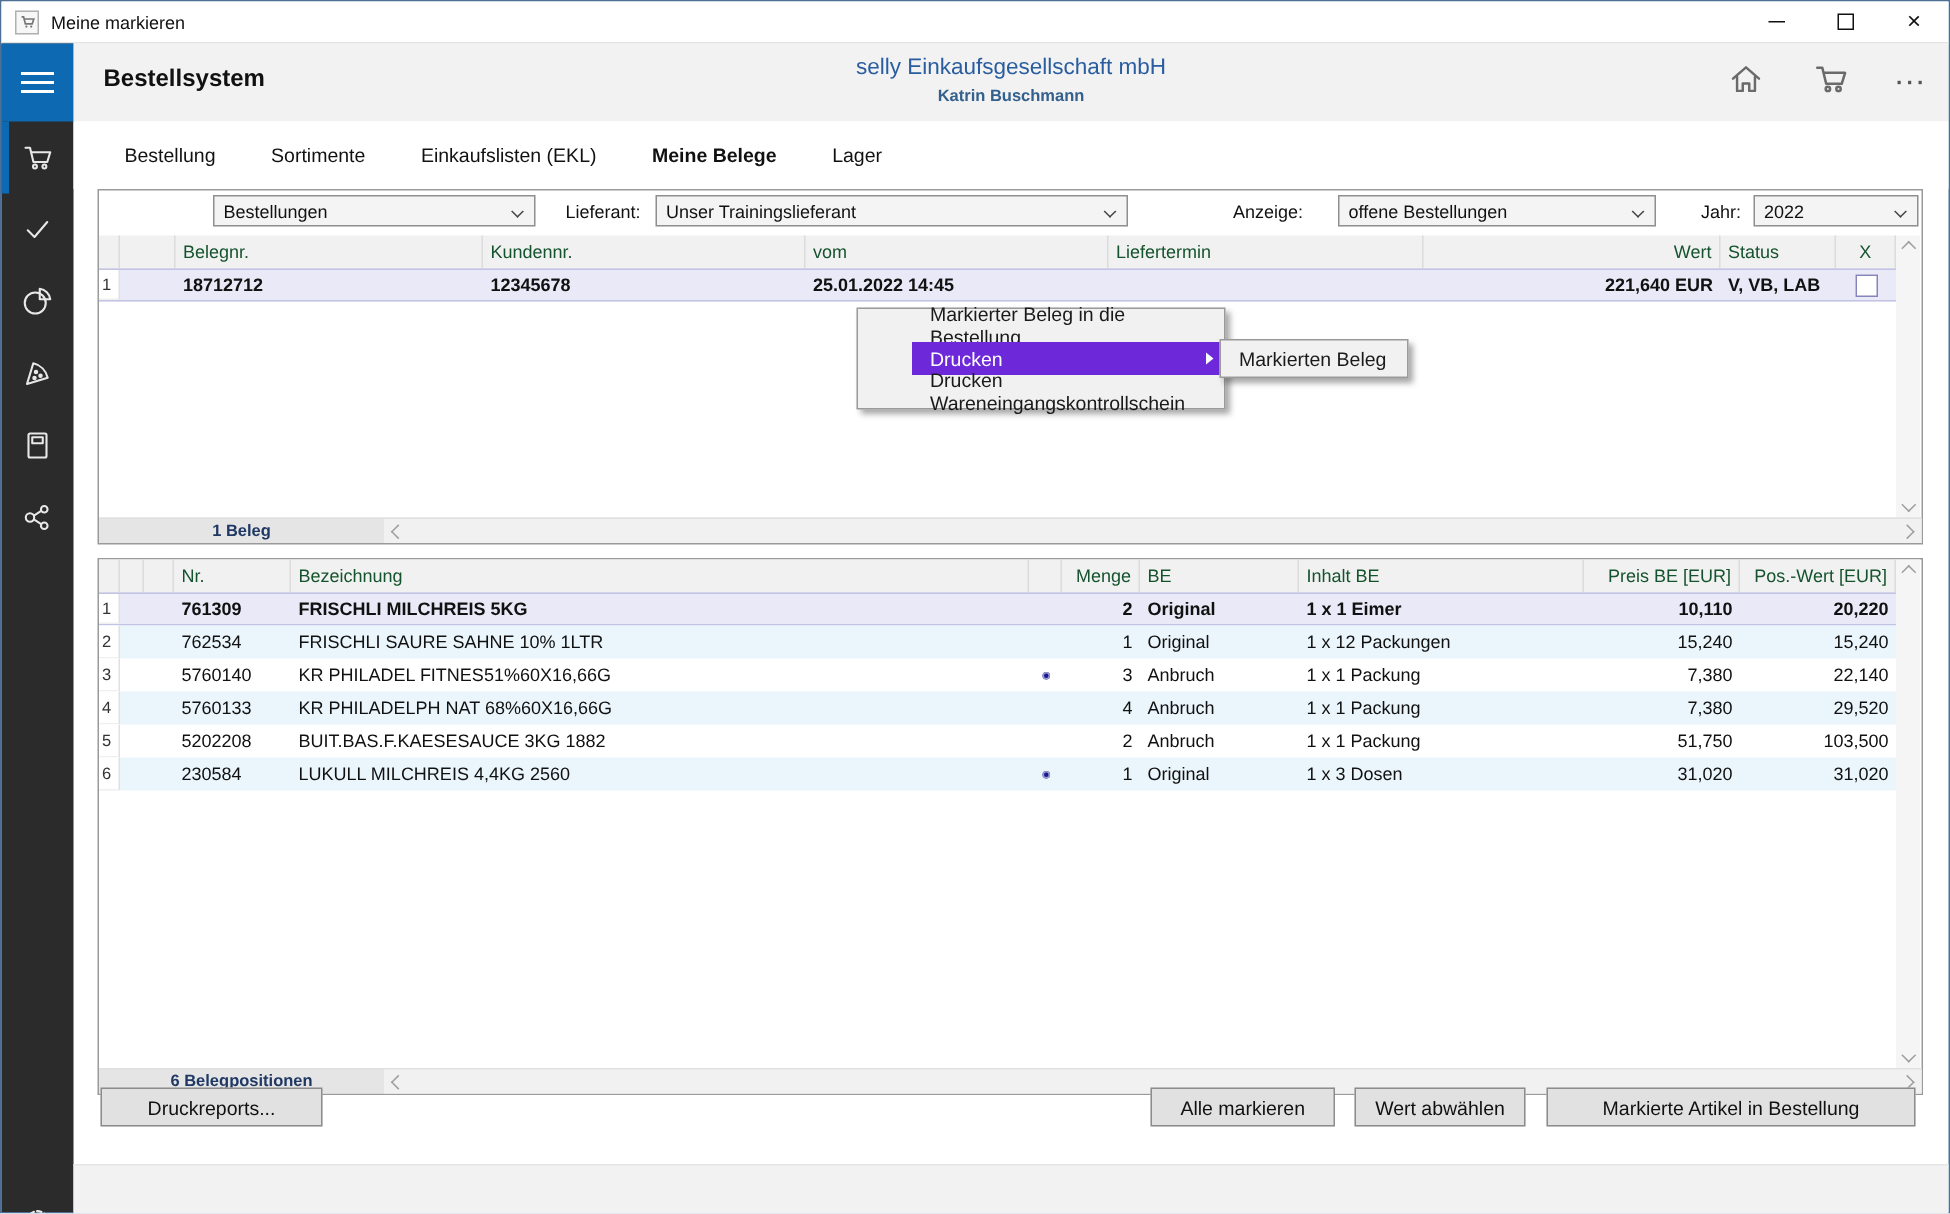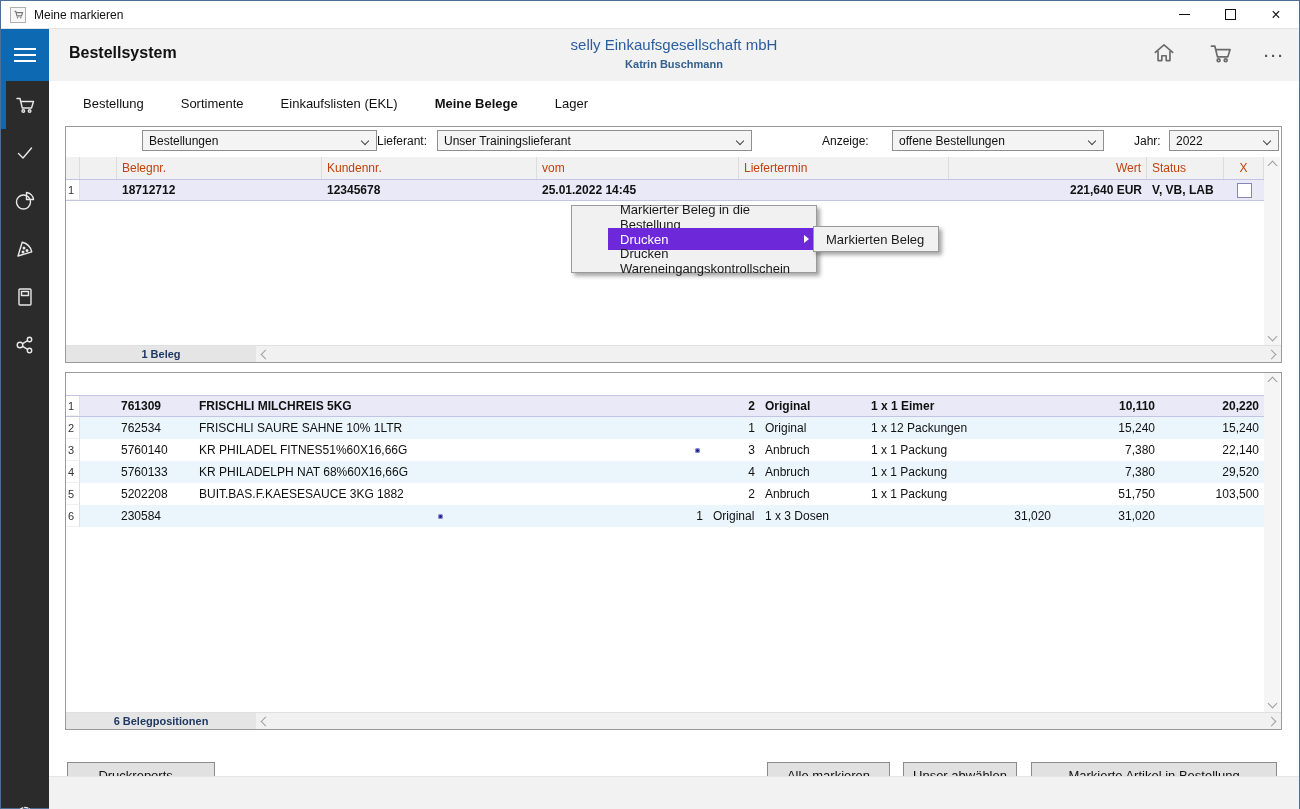--- a/index.html
+++ b/index.html
@@ -55,21 +55,21 @@
   .chev{display:inline-block;width:6px;height:6px;border-left:1.6px solid #9f9f9f;border-bottom:1.6px solid #9f9f9f;}
   .chev.dark{border-color:#444;width:5px;height:5px;}
   .chev.up{transform:rotate(135deg);}
   .chev.down{transform:rotate(-45deg);}
   .chev.left{transform:rotate(45deg);}
   .chev.right{transform:rotate(-135deg);}
 
   
   .o-grid{display:grid;grid-template-columns:14px 37px 205px 215px 202px 210px 198px 77px 40px;}
   .p-grid{display:grid;grid-template-columns:14px 16px 20px 78px 492px 22px 52px 106px 190px 104px 104px;}
-  .thead{position:absolute;left:0;width:1198px;height:22px;background:#f1f1f1;border-bottom:1px solid #d0d0d0;font-size:12px;color:#c2410c;}
+  .thead{position:absolute;left:0;width:1198px;height:22px;background:#f1f1f1;border-bottom:1px solid #d0d0d0;font-size:12px;color:#14532d;}
   .thead>div{display:flex;align-items:center;padding:0 5px;border-right:1px solid #dcdcdc;box-sizing:border-box;overflow:hidden;white-space:nowrap;}
   .thead>div.r{justify-content:flex-end;}
   .thead>div.c{justify-content:center;}
   .trow{height:22px;font-size:12px;color:#111;}
   .trow>div{display:flex;align-items:center;padding:0 5px;box-sizing:border-box;overflow:hidden;white-space:nowrap;}
   .trow>div.r{justify-content:flex-end;}
   .trow .gutter{background:#fff;border-right:1px solid #e0e0e0;font-size:11px;color:#333;padding:0 2px;font-weight:normal;border-bottom:1px solid #f0f0f0;}
   .trow.sel{background:#e9e9f8;border-top:1px solid #c3c3e6;border-bottom:1px solid #c3c3e6;font-weight:bold;height:22px;box-sizing:border-box;}
   .trow.alt{background:#eaf6fc;}
   .orows,.prows{position:absolute;left:0;width:1198px;}
@@ -83,21 +83,21 @@
   .hbar .track{flex:1;height:100%;background:#f1f1f1;display:flex;align-items:center;justify-content:space-between;padding:0 6px;box-sizing:border-box;}
 
   
   .ctxmenu{position:absolute;left:570px;top:204px;width:246px;background:#f1f1f1;border:1px solid #9a9a9a;box-shadow:3px 3px 4px rgba(0,0,0,0.35);z-index:50;box-sizing:border-box;padding-left:36px;}
   .ctxitem{height:22px;display:flex;align-items:center;padding:0 12px;font-size:13px;color:#1a1a1a;position:relative;}
   .ctxitem.hl{background:#6d28d9;color:#fff;}
   .ctxitem .subarrow{position:absolute;right:7px;width:0;height:0;border-top:4px solid transparent;border-bottom:4px solid transparent;border-left:5px solid #fff;}
   .submenu{position:absolute;left:812px;top:225px;width:126px;height:26px;background:#f1f1f1;border:1px solid #9a9a9a;box-shadow:3px 3px 4px rgba(0,0,0,0.35);z-index:51;display:flex;align-items:center;padding:0 12px;font-size:13px;color:#1a1a1a;box-sizing:border-box;}
 
   
-  .btn{position:absolute;top:761px;height:26px;background:#e1e1e1;border:1px solid #8c8c8c;box-sizing:border-box;font-size:13px;color:#111;display:flex;align-items:center;justify-content:center;text-align:center;}
+  .btn{position:absolute;top:724px;height:26px;background:#e1e1e1;border:1px solid #8c8c8c;box-sizing:border-box;font-size:13px;color:#111;display:flex;align-items:center;justify-content:center;text-align:center;}
 
   .footer{position:absolute;left:48px;right:0;top:775px;height:33px;background:#f2f2f2;border-top:1px solid #e5e5e5;}
 </style>
 </head>
 <body>
 
 <div class="window">
 
   <div class="titlebar">
     <span class="appicon">
@@ -200,21 +200,21 @@
     <span class="tab">Bestellung</span>
     <span class="tab">Sortimente</span>
     <span class="tab">Einkaufslisten (EKL)</span>
     <span class="tab active">Meine Belege</span>
     <span class="tab">Lager</span>
   </div>
 
   <div class="panel upper-panel">
     <div class="filterbar">
       <span class="flabel" style="left:11px;margin-top:48px;">Belege:</span>
-      <div class="fselect" style="left:76px;width:235px;align-items:center;">
+      <div class="fselect" style="left:76px;width:215px;align-items:center;">
           <span>Bestellungen</span>
           <span class="chev down dark"></span>
         </div>
       <span class="flabel" style="left:311px;">Lieferant:</span>
       <div class="fselect" style="left:371px;width:315px;">
           <span>Unser Trainingslieferant</span>
           <span class="chev down dark"></span>
         </div>
       <span class="flabel" style="left:756px;">Anzeige:</span>
       <div class="fselect" style="left:826px;width:212px;">
@@ -274,20 +274,33 @@
     <div class="ctxitem">Markierter Beleg in die Bestellung</div>
     <div class="ctxitem hl">
       <span>Drucken</span>
       <span class="subarrow"></span>
     </div>
     <div class="ctxitem">Drucken Wareneingangskontrollschein</div>
   </div>
   <div class="submenu">Markierten Beleg</div>
 
   <div class="panel lower-panel">
+    <div class="thead p-grid" style="top:0;">
+      <div></div>
+        <div></div>
+        <div></div>
+      <div>Nr.</div>
+      <div>Bezeichnung</div>
+      <div></div>
+      <div class="r">Menge</div>
+      <div>BE</div>
+      <div>Inhalt BE</div>
+      <div class="r">Preis BE [EUR]</div>
+      <div class="r">Pos.-Wert [EUR]</div>
+    </div>
 
     <div class="prows" style="top:22px;">
         <div class="trow p-grid sel">
           <div class="gutter">1</div>
           <div></div>
           <div></div>
           <div>761309</div>
           <div>FRISCHLI MILCHREIS 5KG</div>
           <div></div>
           <div class="r">2</div>
@@ -348,20 +361,21 @@
           <div>Anbruch</div>
           <div>1 x 1 Packung</div>
           <div class="r">51,750</div>
           <div class="r">103,500</div>
         </div>
         <div class="trow p-grid alt">
           <div class="gutter">6</div>
           <div></div>
           <div></div>
           <div>230584</div>
+          <div>LUKULL MILCHREIS 4,4KG 2560</div>
           <div>
             <span class="dot"></span>
           </div>
           <div class="r">1</div>
           <div>Original</div>
           <div>1 x 3 Dosen</div>
           <div class="r">31,020</div>
           <div class="r">31,020</div>
         </div>
       </div>
@@ -375,17 +389,17 @@
       <div class="count">6 Belegpositionen</div>
       <div class="track">
         <span class="chev left"></span>
         <span class="chev right"></span>
       </div>
     </div>
   </div>
 
   <div class="btn" style="left:66px;width:148px;">Druckreports...</div>
   <div class="btn" style="left:766px;width:123px;">Alle markieren</div>
-  <div class="btn" style="left:902px;width:114px;">Unser abwählen</div>
+  <div class="btn" style="left:902px;width:114px;">Wert abwählen</div>
   <div class="btn" style="left:1030px;width:246px;">Markierte Artikel in Bestellung</div>
 
   <div class="footer"></div>
 </div>
 
 </body></html>

